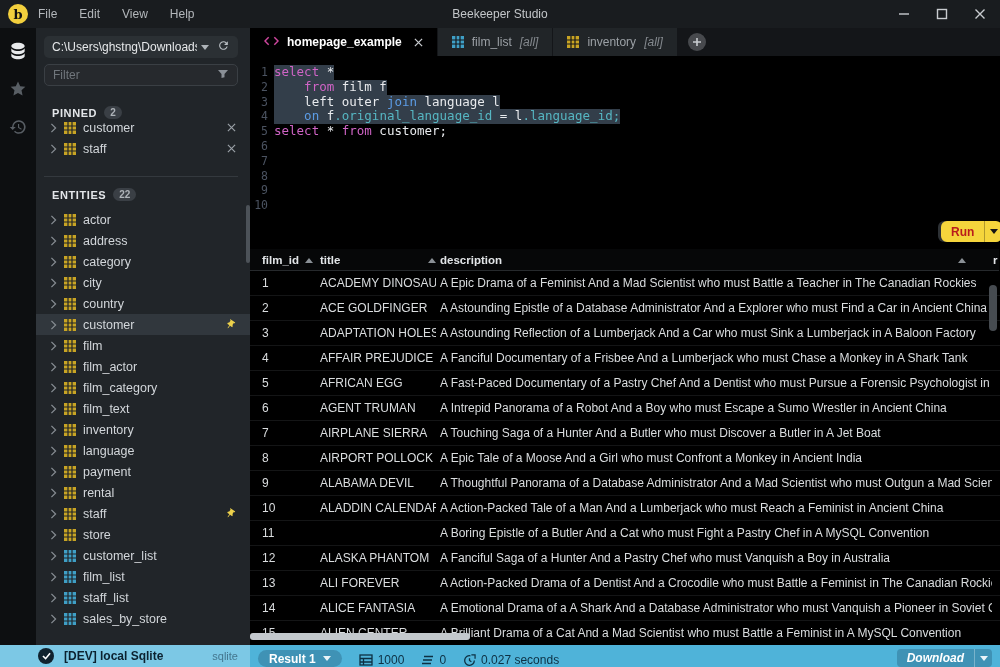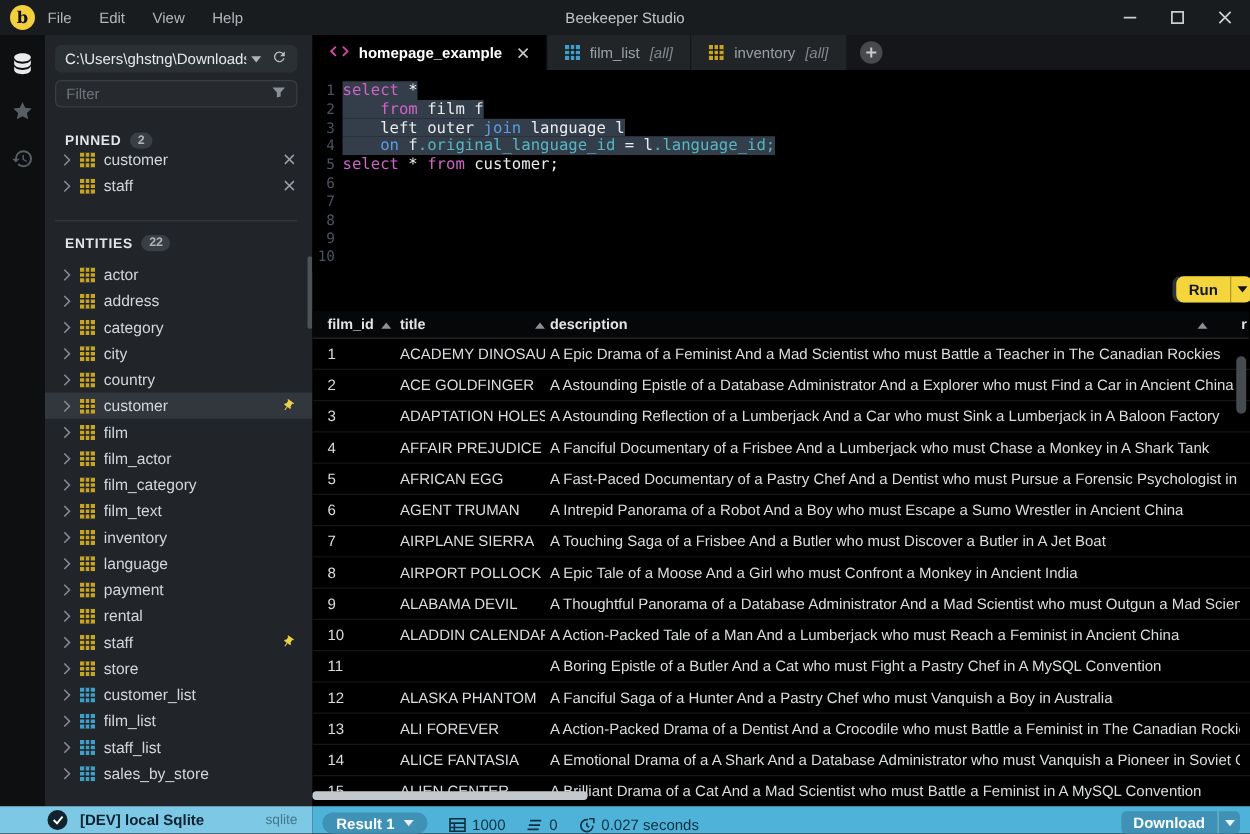--- a/index.html
+++ b/index.html
@@ -78,21 +78,21 @@
   .t-kw { color:#d064c6; }
   .t-blue { color:#5c9ce6; }
   .t-cy { color:#56b6c2; }
   .t-pl { color:#e8eaed; }
 
   
   .btn-save { position:absolute; left:647px; top:193px; height:21px; padding:0 11px; background:#2d3135;
               color:#f2f3f4; font-weight:bold; font-size:12px; border:none; border-radius:6px;margin-left:41px; }
   .btn-run { position:absolute; left:691px; top:193px; height:21px; display:flex; align-items:center;
              background:#f5d53c; border-radius:6px; overflow:hidden; }
-  .btn-run .run-label { padding:0 10px; color:#0f172a; font-weight:bold; font-size:12px; }
+  .btn-run .run-label { padding:0 10px; color:#b91c1c; font-weight:bold; font-size:12px; }
   .btn-run .run-caret { width:18px; height:21px; display:flex; align-items:center; justify-content:center;
                         border-left:1px solid rgba(0,0,0,.28); }
   .btn-run .caret { border-top-color:#151515; }
 
   
   .gh { position:absolute; top:221px; left:0; right:1px; height:22px; background:#060708;
         border-bottom:1px solid #26292c; font-size:11.5px; font-weight:bold; color:#e2e5e8; }
   .gh-cell { position:absolute; top:0; height:22px; display:flex; align-items:center; gap:6px; }
   .tri-up { width:0; height:0; border-left:4px solid transparent; border-right:4px solid transparent;
             border-bottom:5px solid #8a9096; display:inline-block; }
@@ -113,21 +113,21 @@
               justify-content:center; margin:0 10px 0 38px; }
   .sb-conn-name { font-weight:bold; }
   .sb-engine { margin-left:auto; padding-right:12px; color:#44768e; font-size:11px; }
   .sb-right { flex:1; background:#4fb3d9; display:flex; align-items:flex-end; color:#0d3043; }
   .result-pill { margin-left:8px; height:17px; background:#3f92b5; border-radius:12px; color:#fff; font-weight:bold;
                  display:flex; align-items:center; gap:7px; padding:0 11px; font-size:12px; }
   .result-pill .caret { border-top-color:#e8f3f8; }
   .sb-stat { display:flex; align-items:center; gap:5px; margin-left:17px; font-weight:500; }
   .sb-stat svg { color:#0d3043; }
   .btn-download { margin-left:auto; margin-right:8px; height:18px; display:flex; align-items:center;
-                  background:#3f92b5; border-radius:4px; overflow:hidden; color:#fff; font-weight:bold; }
+                  background:#3f92b5; border-radius:4px; overflow:hidden; color:#fff; font-weight:bold;font-style:italic; }
   .btn-download .dl-label { padding:0 10px; }
   .btn-download .dl-caret { width:18px; height:18px; display:flex; align-items:center; justify-content:center;
                             border-left:1px solid rgba(255,255,255,.3); }
   .btn-download .caret { border-top-color:#eaf4f9; }
 </style>
 </head>
 <body>
 
 <div class="app">
 
@@ -687,21 +687,21 @@
     <span class="gcell c-desc">A Fast-Paced Documentary of a Pastry Chef And a Dentist who must Pursue a Forensic Psychologist in The Gulf of Mexico</span>
   </div>
         <div class="grow">
     <span class="gcell c-id">6</span>
     <span class="gcell c-title">AGENT TRUMAN</span>
     <span class="gcell c-desc">A Intrepid Panorama of a Robot And a Boy who must Escape a Sumo Wrestler in Ancient China</span>
   </div>
         <div class="grow">
     <span class="gcell c-id">7</span>
     <span class="gcell c-title">AIRPLANE SIERRA</span>
-    <span class="gcell c-desc">A Touching Saga of a Frisbee And a Butler who must Discover a Butler in A Jet Boat</span>
+    <span class="gcell c-desc">A Touching Saga of a Hunter And a Butler who must Discover a Butler in A Jet Boat</span>
   </div>
         <div class="grow">
     <span class="gcell c-id">8</span>
     <span class="gcell c-title">AIRPORT POLLOCK</span>
     <span class="gcell c-desc">A Epic Tale of a Moose And a Girl who must Confront a Monkey in Ancient India</span>
   </div>
         <div class="grow">
     <span class="gcell c-id">9</span>
     <span class="gcell c-title">ALABAMA DEVIL</span>
     <span class="gcell c-desc">A Thoughtful Panorama of a Database Administrator And a Mad Scientist who must Outgun a Mad Scientist in A Jet Boat</span>

